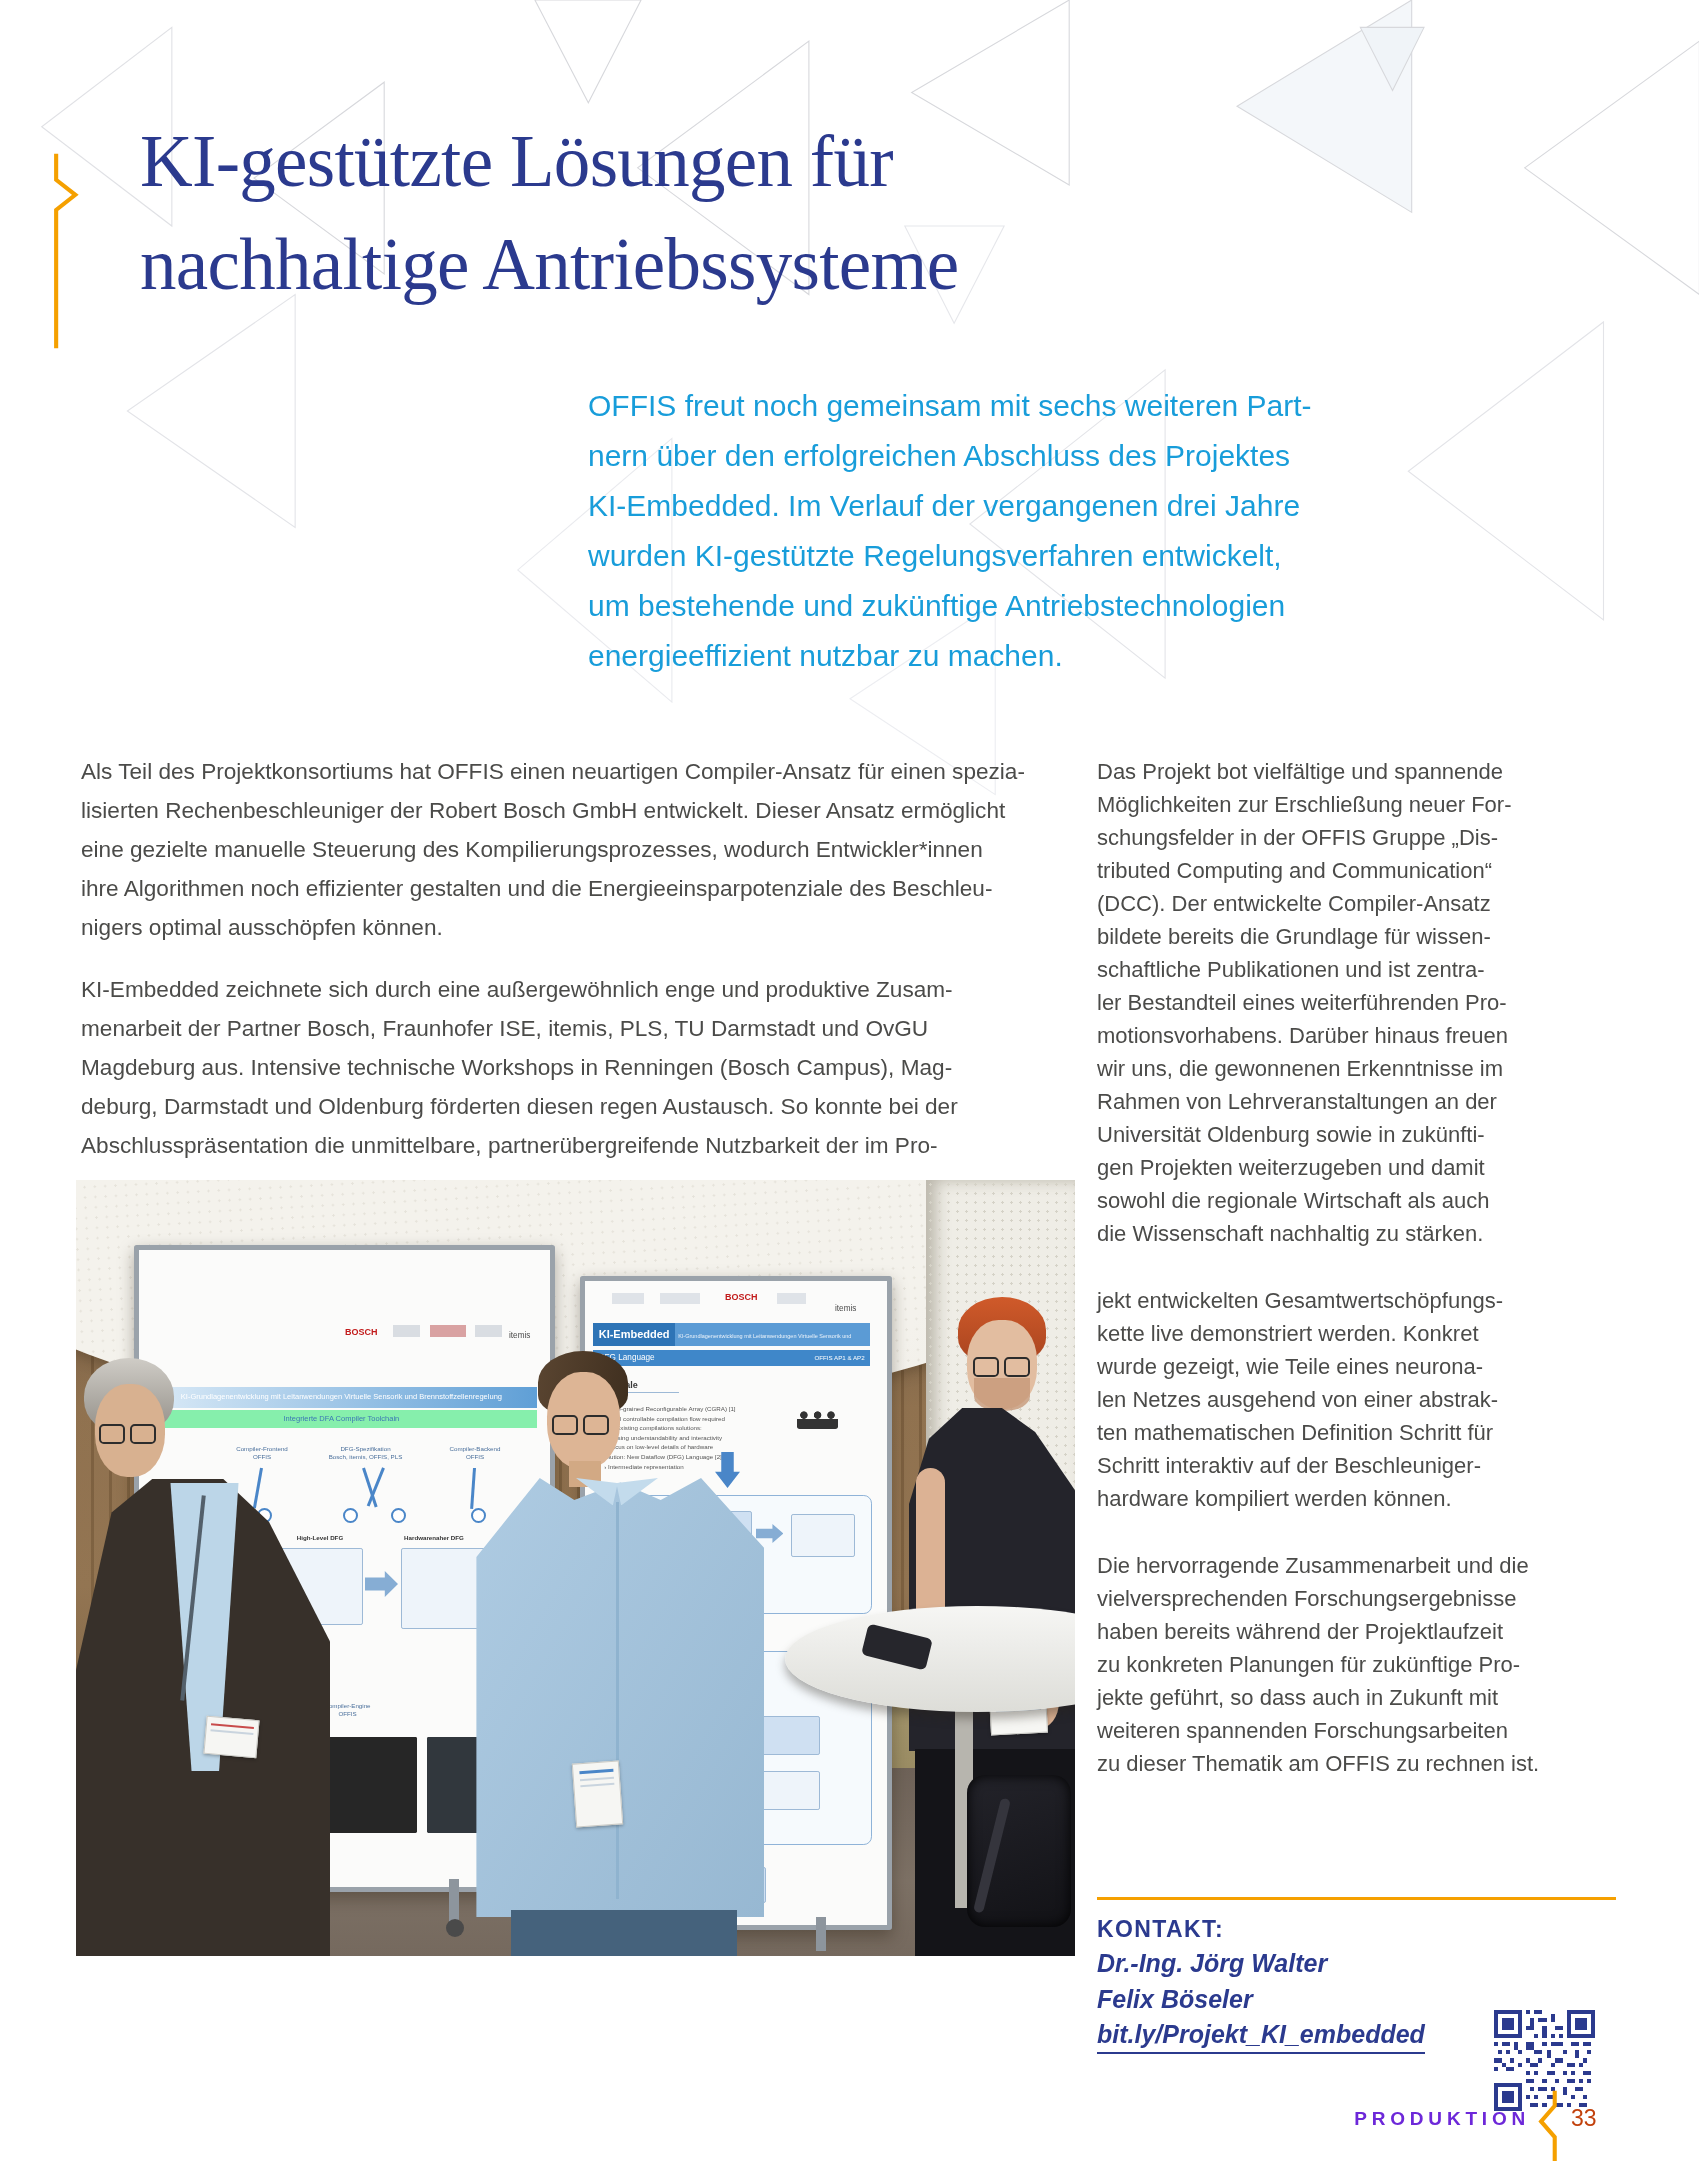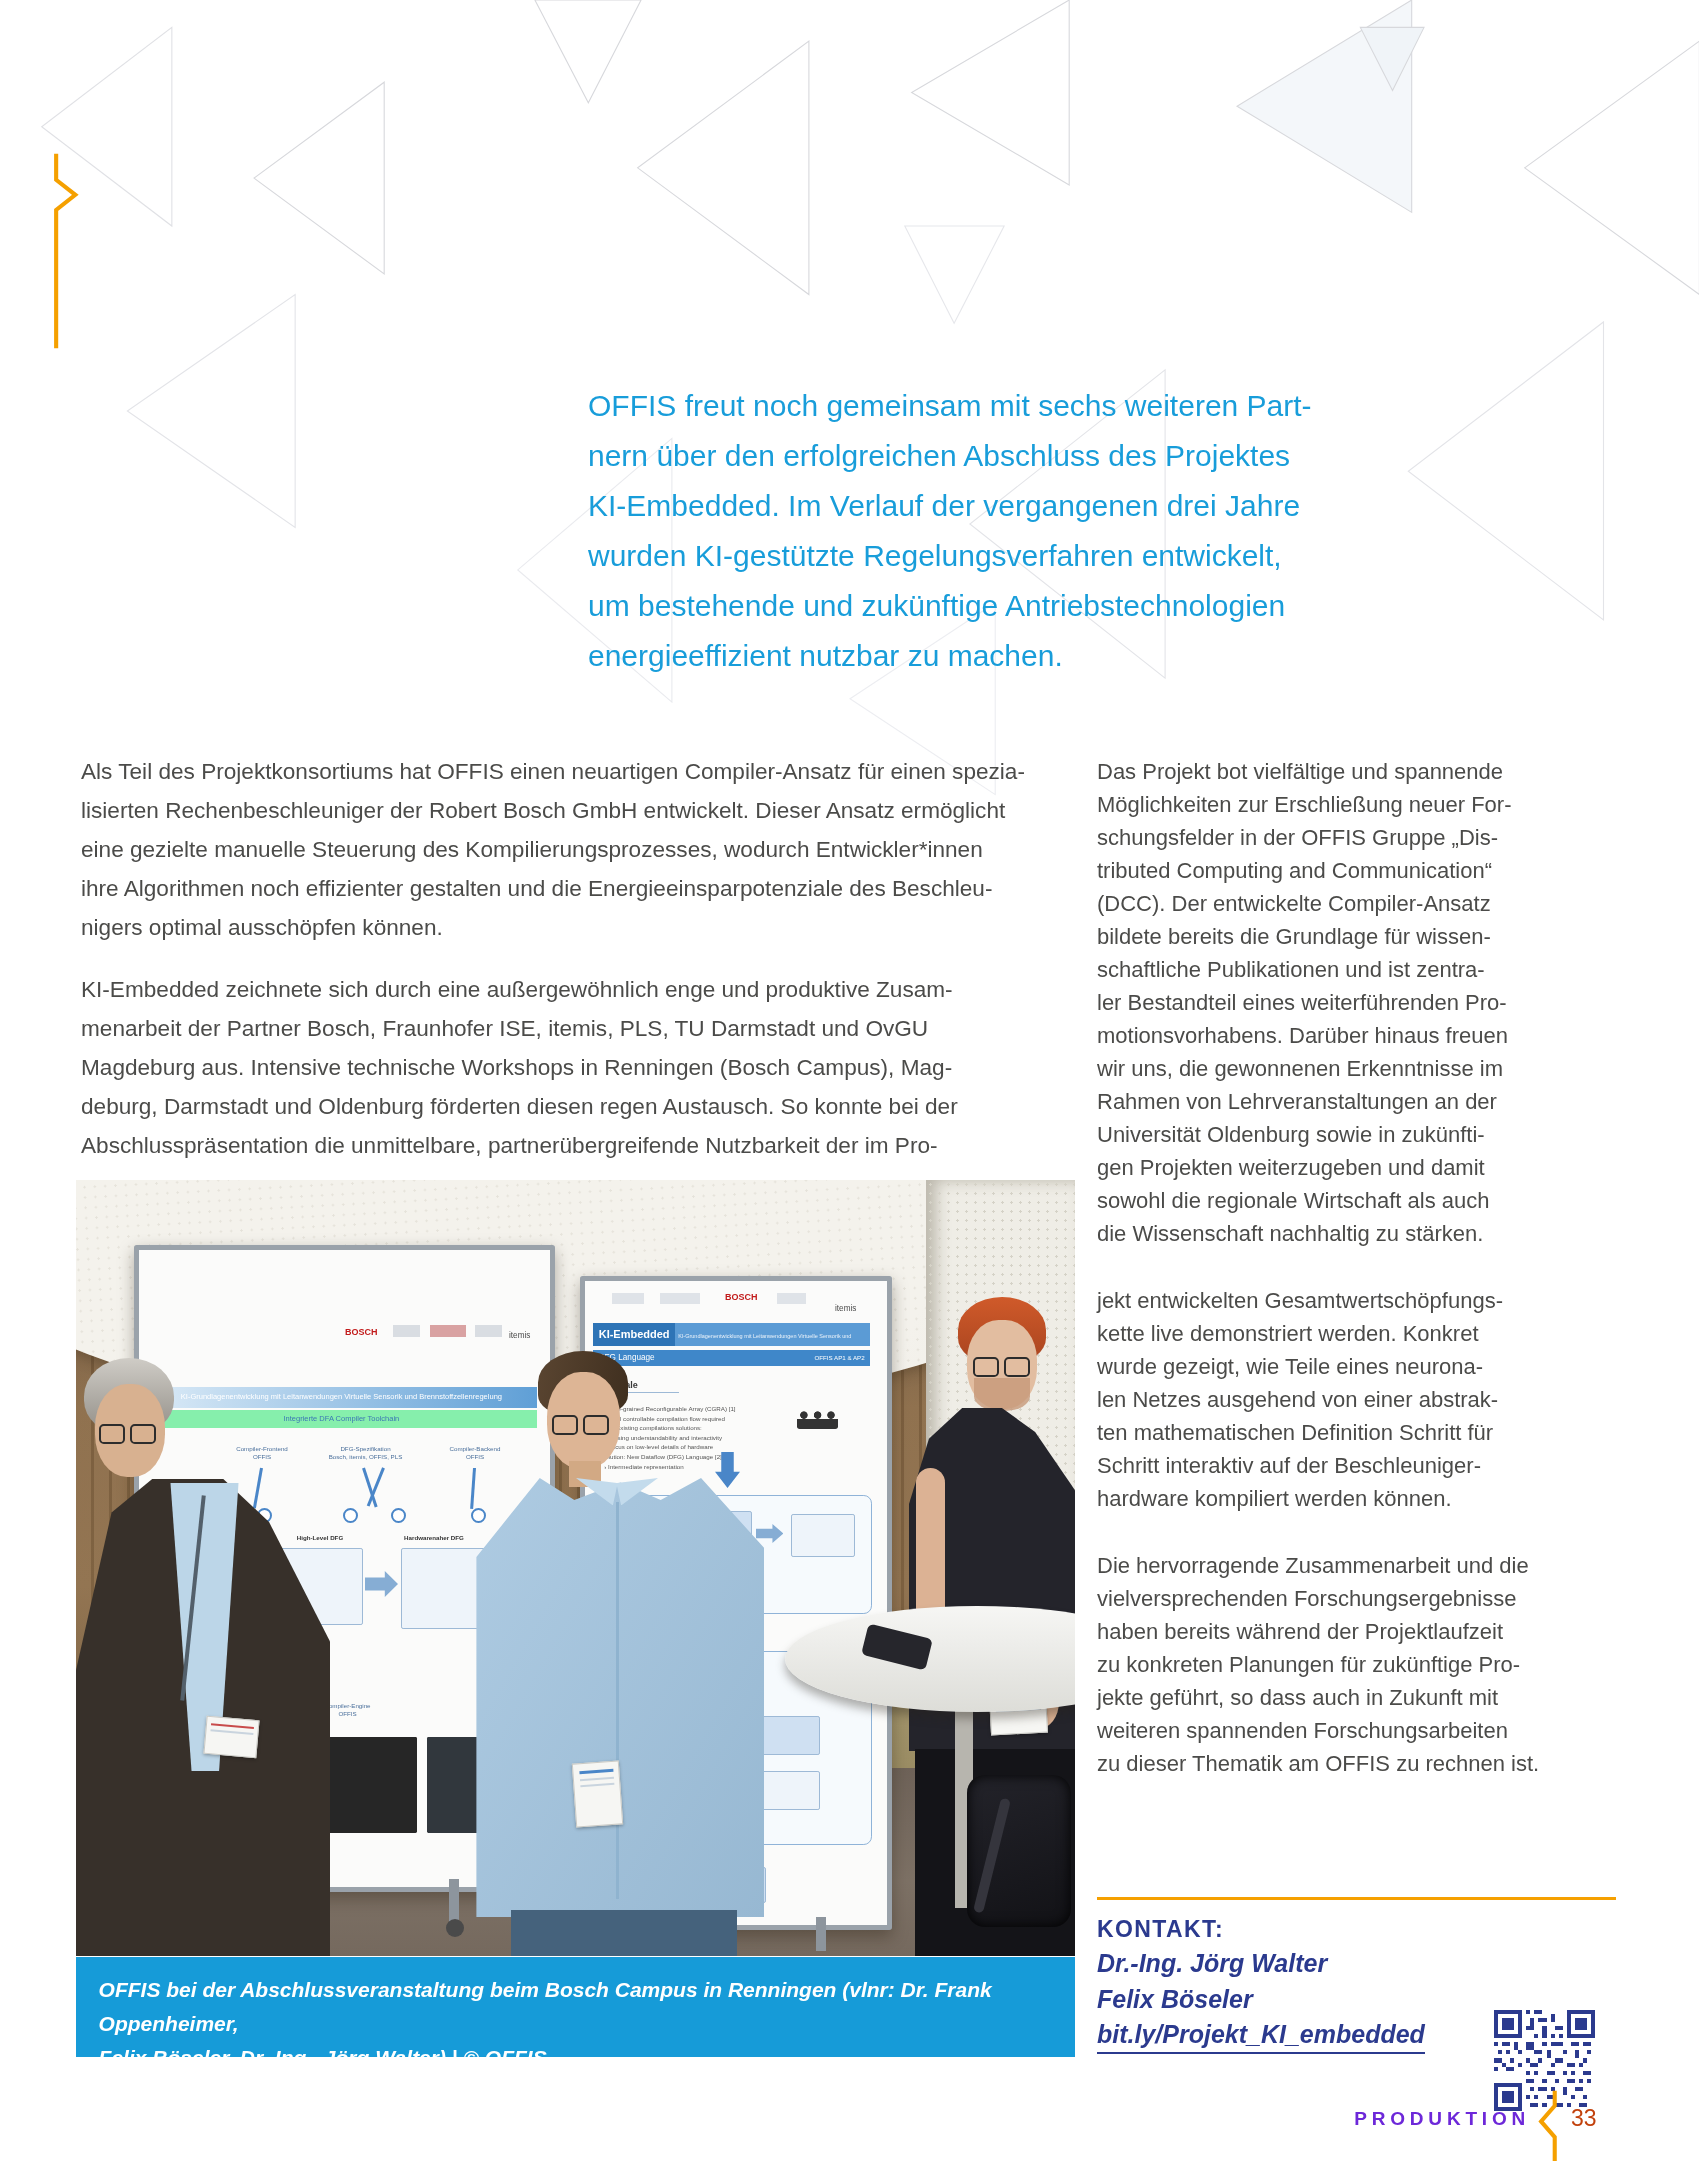--- a/index.html
+++ b/index.html
@@ -101,20 +101,22 @@
       <polygon points="1320,330 1465,330 1392,472" stroke="#e6e7eb"></polygon>
       <polygon points="250,40 250,330 60,185" stroke="#e0e1e5"></polygon>
       <polygon points="1452,880 1452,1160 1240,1020" stroke="#ecedf1"></polygon>
     </g>
   </svg>
 
   <svg class="abs title-mark" viewBox="0 0 52 292">
     <polyline points="16,4 16,42 44,64 16,86 16,288" fill="none" stroke="#f5a000" stroke-width="6"></polyline>
   </svg>
 
+  <h1 class="abs page-title prewrap" style="margin:0;">KI-gestützte Lösungen für
+nachhaltige Antriebssysteme</h1>
 
   <div class="abs intro prewrap">OFFIS freut noch gemeinsam mit sechs weiteren Part-
 nern über den erfolgreichen Abschluss des Projektes
 KI-Embedded. Im Verlauf der vergangenen drei Jahre
 wurden KI-gestützte Regelungsverfahren entwickelt,
 um bestehende und zukünftige Antriebstechnologien
 energieeffizient nutzbar zu machen.</div>
 
   <div class="abs col-left">
     <p class="prewrap">Als Teil des Projektkonsortiums hat OFFIS einen neuartigen Compiler-Ansatz für einen spezia-
@@ -328,24 +330,20 @@
          background:linear-gradient(180deg,#f6f6f4,#ddddd8);box-shadow:0 6.9px 9.6px rgba(40,35,25,.35);z-index:6;"></div>
     <div class="abs" style="left:788px;top:451px;width:66px;height:31.5px;border-radius:5.5px;
          background:#26262c;transform:rotate(14deg);z-index:7;"></div>
     <div class="abs" style="left:879px;top:529px;width:18px;height:199px;background:#b7b5ae;z-index:5;"></div>
 
     <div class="abs" style="left:891px;top:595px;width:104px;height:152px;border-radius:18px;
          background:linear-gradient(160deg,#23232a,#121216);box-shadow:inset 0 0 12.3px #000;z-index:6;"></div>
     <div class="abs" style="left:911px;top:617px;width:9.6px;height:117px;border-radius:5.5px;background:#35353d;transform:rotate(14deg);z-index:6;"></div>
   </div>
 
-  <div class="abs caption">
-    <div class="caption-text prewrap">OFFIS bei der Abschlussveranstaltung beim Bosch Campus in Renningen (vlnr: Dr. Frank Oppenheimer,
-Felix Böseler, Dr.-Ing.  Jörg Walter) | © OFFIS</div>
-  </div>
 
   <div class="abs contact-rule"></div>
   <div class="abs contact-heading">KONTAKT:</div>
   <div class="abs contact-line" style="top:1949px;">Dr.-Ing. Jörg Walter</div>
   <div class="abs contact-line" style="top:1985px;">Felix Böseler</div>
   <div class="abs contact-line" style="top:2020px;">
     <span class="contact-link">bit.ly/Projekt_KI_embedded</span>
   </div>
 
   <svg class="abs qr" viewBox="0 0 25 25" shape-rendering="crispEdges">

